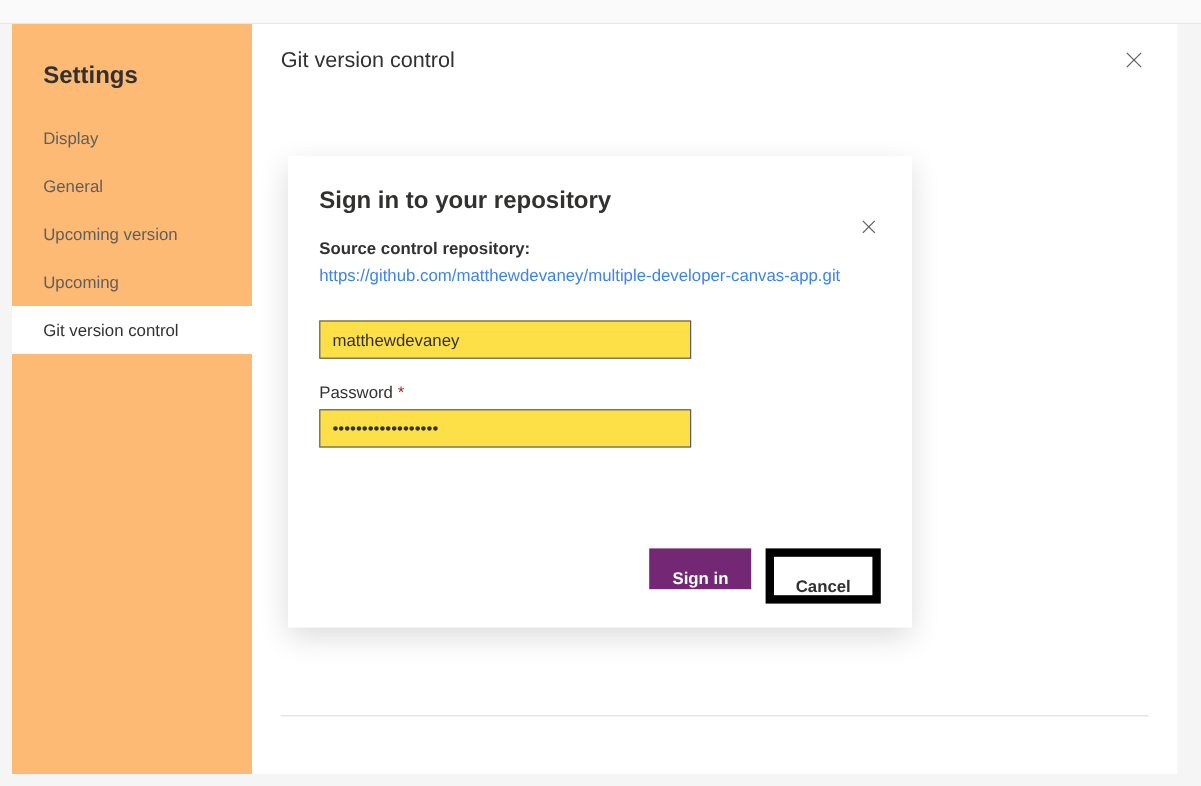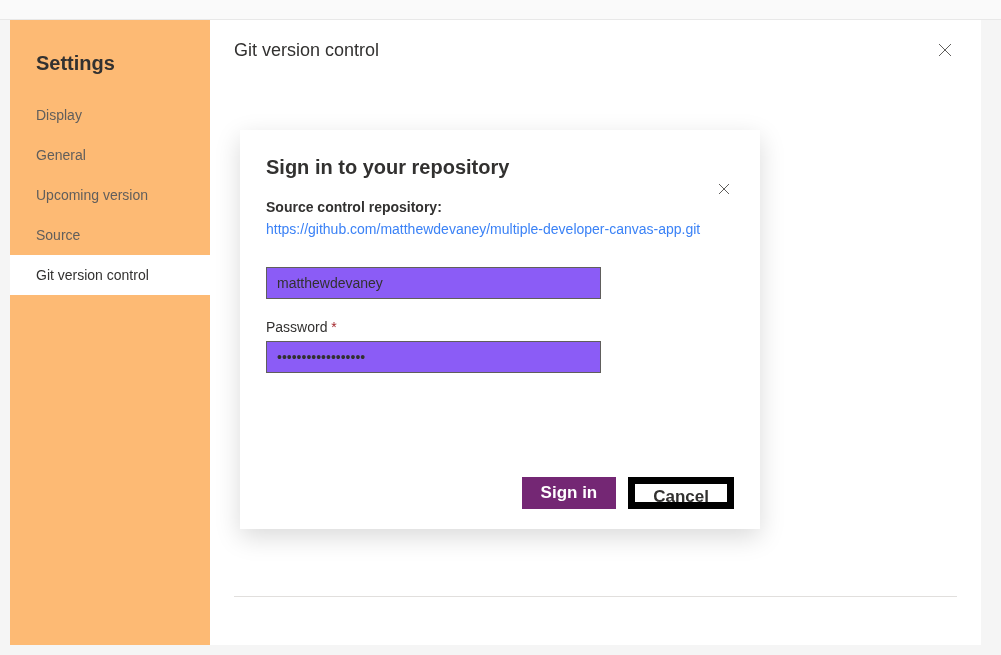--- a/index.html
+++ b/index.html
@@ -148,44 +148,43 @@
     }
     .field-label {
       font-size: 14px;
       color: #323130;
       margin-bottom: 6px;
     }
     .required-star {
       color: #a4262c;
     }
     .text-input {
-      width: 335px;
+      width: 310px;
       height: 32px;
       border: 1px solid #605e5c;
       padding: 0 10px;
       font-size: 14px;
       color: #323130;
       margin-bottom: 20px;
-      background: #8b5cf6;
+      background: #fde047;
     }
     .modal-footer {
       display: flex;
       justify-content: flex-end;
       gap: 12px;
       margin-top: 64px;
     }
     .btn {
       min-width: 78px;
       height: 32px;
-      padding: 3px 18px;
-      font-size: 17px;
+      padding: 16px 18px;
+      font-size: 14px;
       font-weight: 600;
       cursor: pointer;
       border: 1px solid transparent;
-      margin-top: 20px;
     }
     .btn-primary {
       background: #742774;
       color: #ffffff;
     }
     .btn-secondary {
       background: #ffffff;
       color: #323130;
       border: 7px solid #000000;
     }
@@ -202,21 +201,21 @@
   <div class="sidebar-item">
     <span>Display</span>
   </div>
   <div class="sidebar-item">
     <span>General</span>
   </div>
   <div class="sidebar-item">
     <span>Upcoming version</span>
   </div>
   <div class="sidebar-item">
-    <span>Source</span>
+    <span>Upcoming</span>
   </div>
   <div class="sidebar-item active">
     <span>Git version control</span>
   </div>
 </div>
 
 <div class="main-panel">
   <div class="main-header">
     <div class="main-title">Git version control</div>
     <div class="close-btn">

